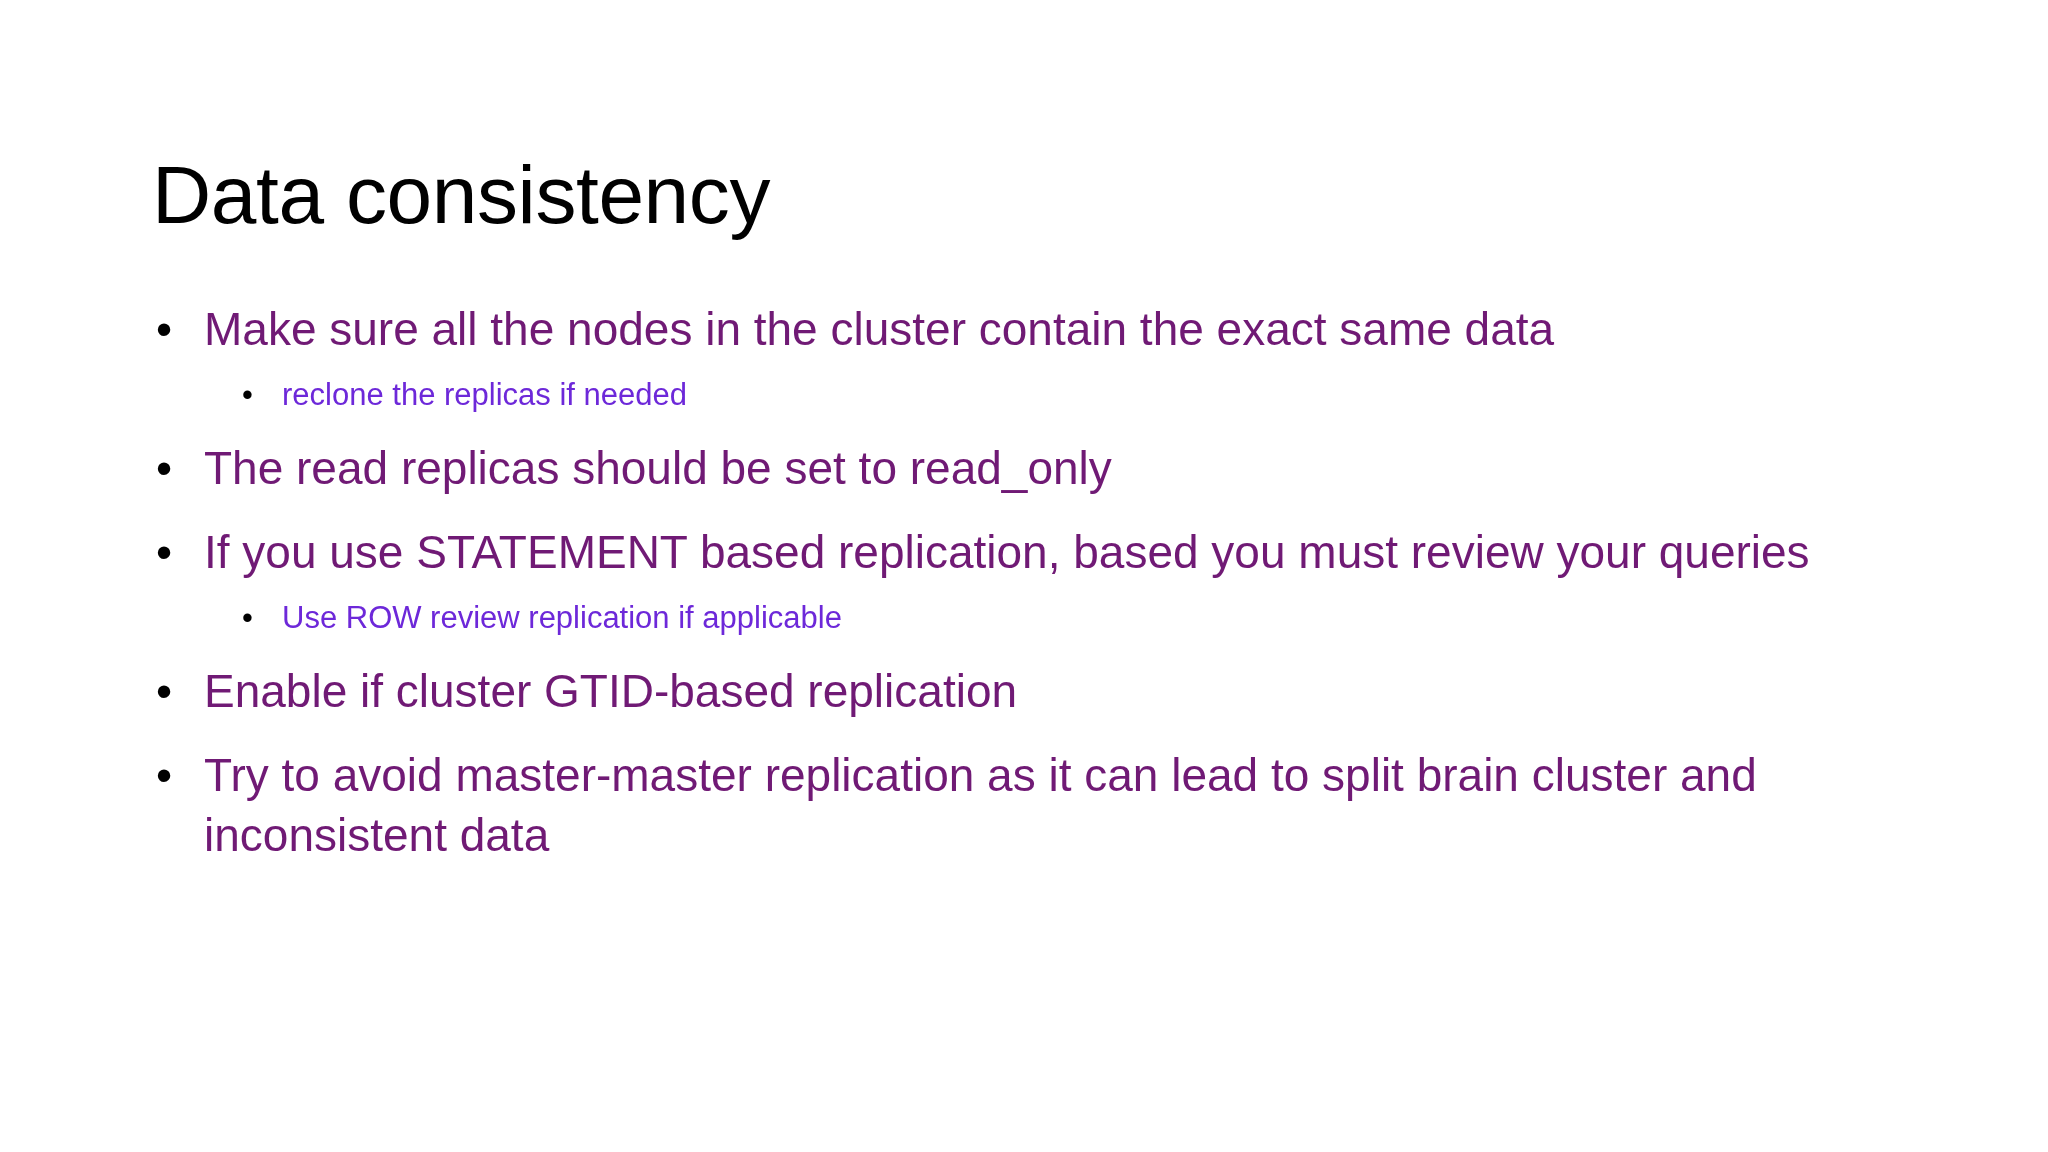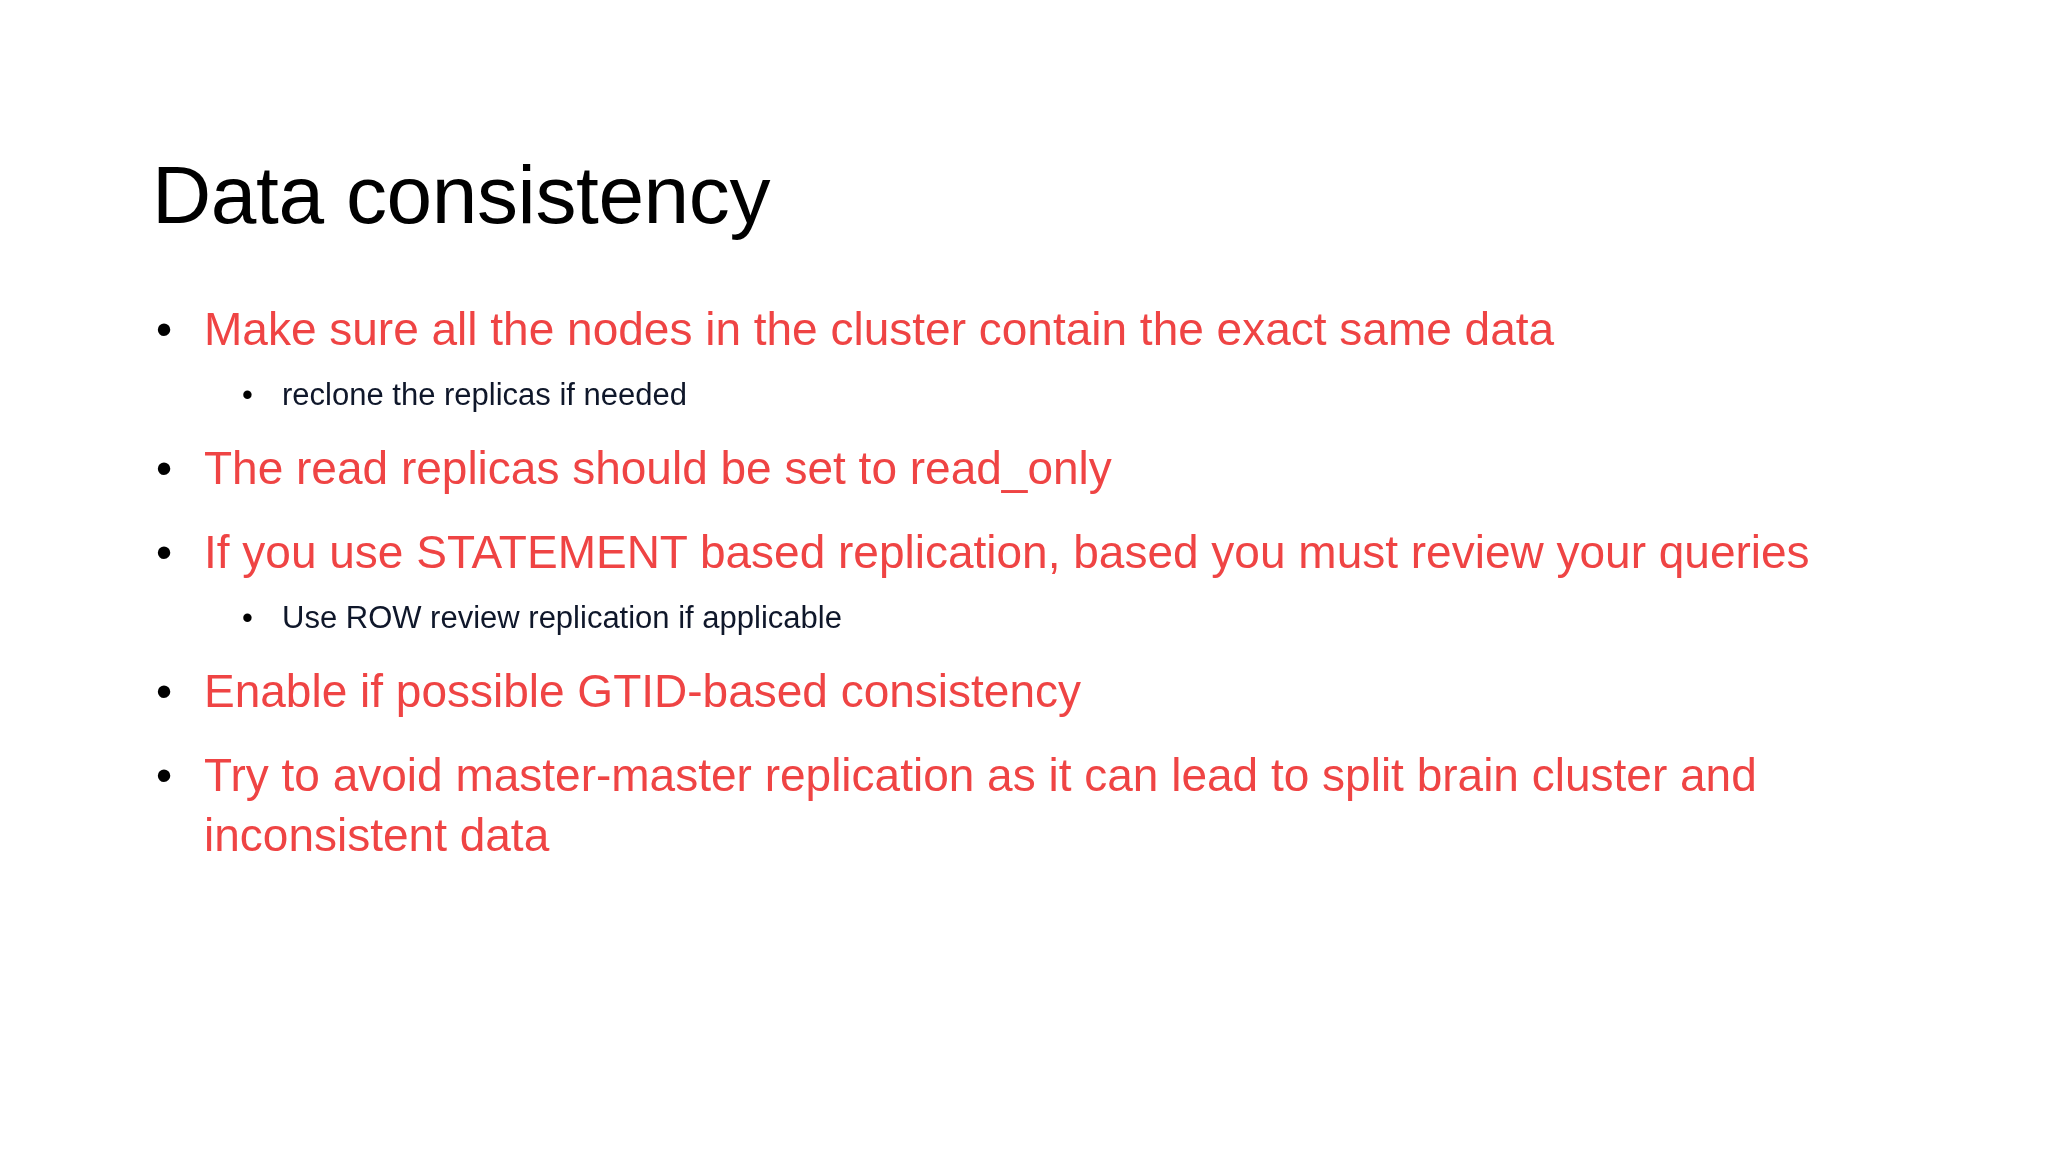--- a/index.html
+++ b/index.html
@@ -58,42 +58,42 @@
     font-size: 46px;
     line-height: 1.30;
     text-align: left;
     padding-left: 4px;
     color: #000000;
   }
   .bullet-row.lvl1 .bullet-text {
     flex: 1 1 auto;
     font-size: 46px;
     line-height: 1.30;
-    color: #ef4444;
+    color: #701a75;
   }
 
   
   .bullet-row.lvl2 {
     margin-bottom: 14px;
     padding-left: 88px;
   }
   .bullet-row.lvl2 .bullet-marker {
     flex: 0 0 auto;
     width: 40px;
     font-size: 31px;
     line-height: 1.34;
     text-align: left;
     padding-left: 2px;
     color: #000000;
   }
   .bullet-row.lvl2 .bullet-text {
     flex: 1 1 auto;
     font-size: 31px;
     line-height: 1.34;
-    color: #0f172a;
+    color: #6d28d9;
   }
 
   .spacer-sm { height: 10px; }
 </style>
 </head>
 <body>
 
 <div class="slide" style="background: rgb(255, 255, 255); color: rgb(0, 0, 0);">
 
   <h1 class="slide-title">Data consistency</h1>
@@ -126,21 +126,21 @@
 
     <div class="bullet-row lvl2">
       <span class="bullet-marker">•</span>
       <span class="bullet-text">Use ROW review replication if applicable</span>
     </div>
 
     <div class="spacer-sm"></div>
 
     <div class="bullet-row lvl1">
       <span class="bullet-marker">•</span>
-      <span class="bullet-text">Enable if possible GTID-based consistency</span>
+      <span class="bullet-text">Enable if cluster GTID-based replication</span>
     </div>
 
     <div class="spacer-sm"></div>
 
     <div class="bullet-row lvl1">
       <span class="bullet-marker">•</span>
       <span class="bullet-text">Try to avoid master-master replication as it can lead to split brain cluster and inconsistent data</span>
     </div>
 
   </div>

